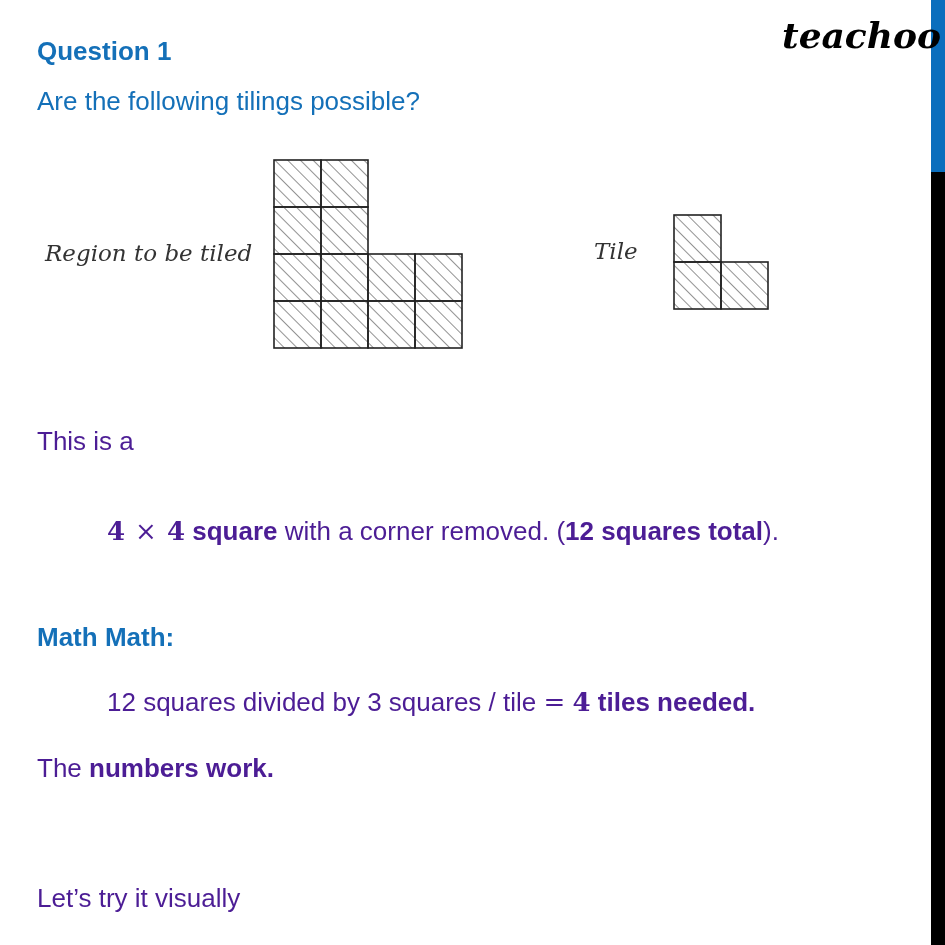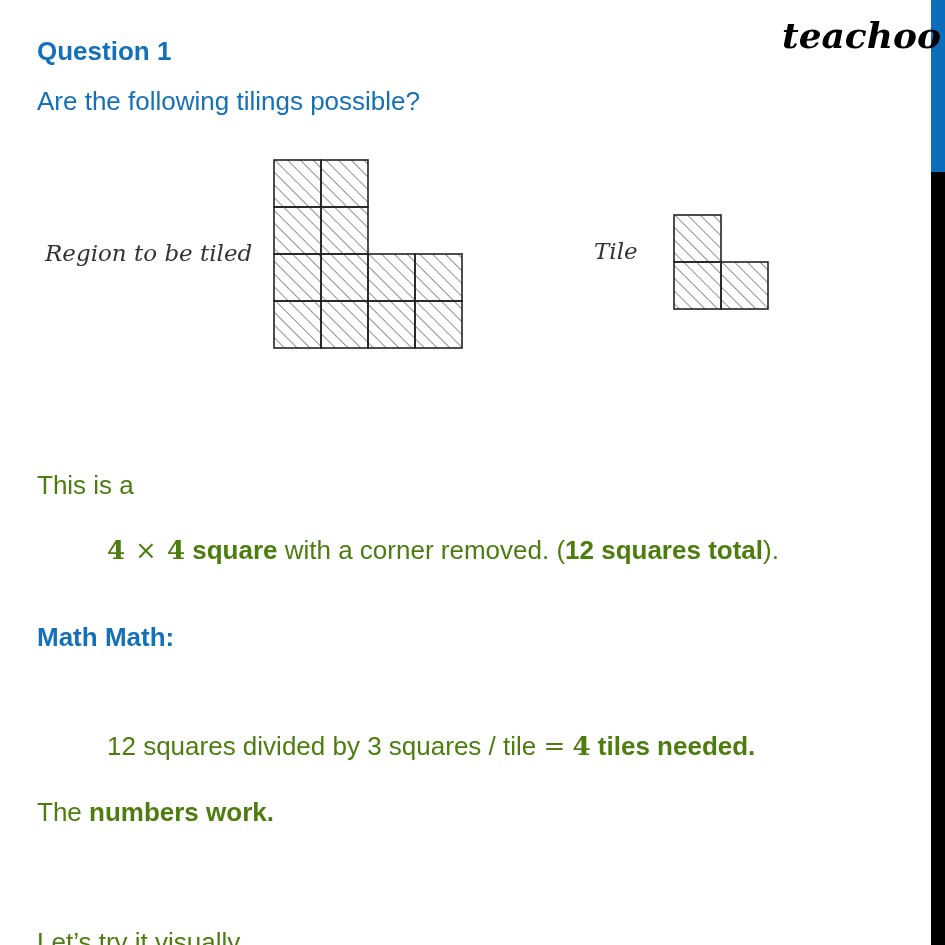--- a/index.html
+++ b/index.html
@@ -16,21 +16,21 @@
       font-family: "DejaVu Serif", serif; font-style: italic; font-weight: bold;
       font-size: 36px; letter-spacing: 0px; color: #000; margin-left: 16px;
     }
     .q-title { position: absolute; left: 37px; top: 36px; font-size: 26px; font-weight: bold; color: #1470b8; text-align: center; }
     .q-text { position: absolute; left: 37px; top: 86px; font-size: 26px; color: #1470b8; }
     .fig-label {
       position: absolute; font-family: "DejaVu Serif", "Liberation Serif", serif;
       font-style: italic; font-size: 23px; color: #333;
     }
     .fig { position: absolute; }
-    .line { position: absolute; font-size: 26px; color: #4d7c0f; white-space: nowrap; margin-top: 44px; }
+    .line { position: absolute; font-size: 26px; color: #4c1d95; white-space: nowrap; }
     .math { font-family: "DejaVu Serif", "Liberation Serif", serif; font-weight: bold; }
     .times { font-family: "DejaVu Serif", serif; font-weight: normal; margin: 0 10px; }
     .blue-h { position: absolute; left: 37px; top: 622px; font-size: 26px; font-weight: bold; color: #1470b8; }
     b { font-weight: bold; }
   </style>
 </head>
 <body>
 
 <div class="sidebar-blue"></div>
 <div class="sidebar-black"></div>
@@ -74,21 +74,21 @@
   </defs>
   <g stroke="#222" stroke-width="1.6" fill="url(#hatch2)">
     <rect x="2" y="2" width="47" height="47"></rect>
     <rect x="2" y="49" width="47" height="47"></rect>
     <rect x="49" y="49" width="47" height="47"></rect>
   </g>
 </svg>
 
 <div class="line" style="left:37px; top:426px;">This is a</div>
 
-<div class="line" style="left:107px; top:491px;">
+<div class="line" style="left:107px; top:516px;">
   <span class="math">4</span><span class="times">×</span><span class="math">4</span>
   <b>square</b><span> with a corner removed. (</span><b>12 squares total</b><span>).</span>
 </div>
 
 <div class="blue-h">Math Math:</div>
 
 <div class="line" style="left:107px; top:687px;">
   <span>12 squares divided by 3 squares / tile </span><span class="math" style="font-weight:normal">=</span>
   <span class="math">4</span><b> tiles needed.</b>
 </div>

